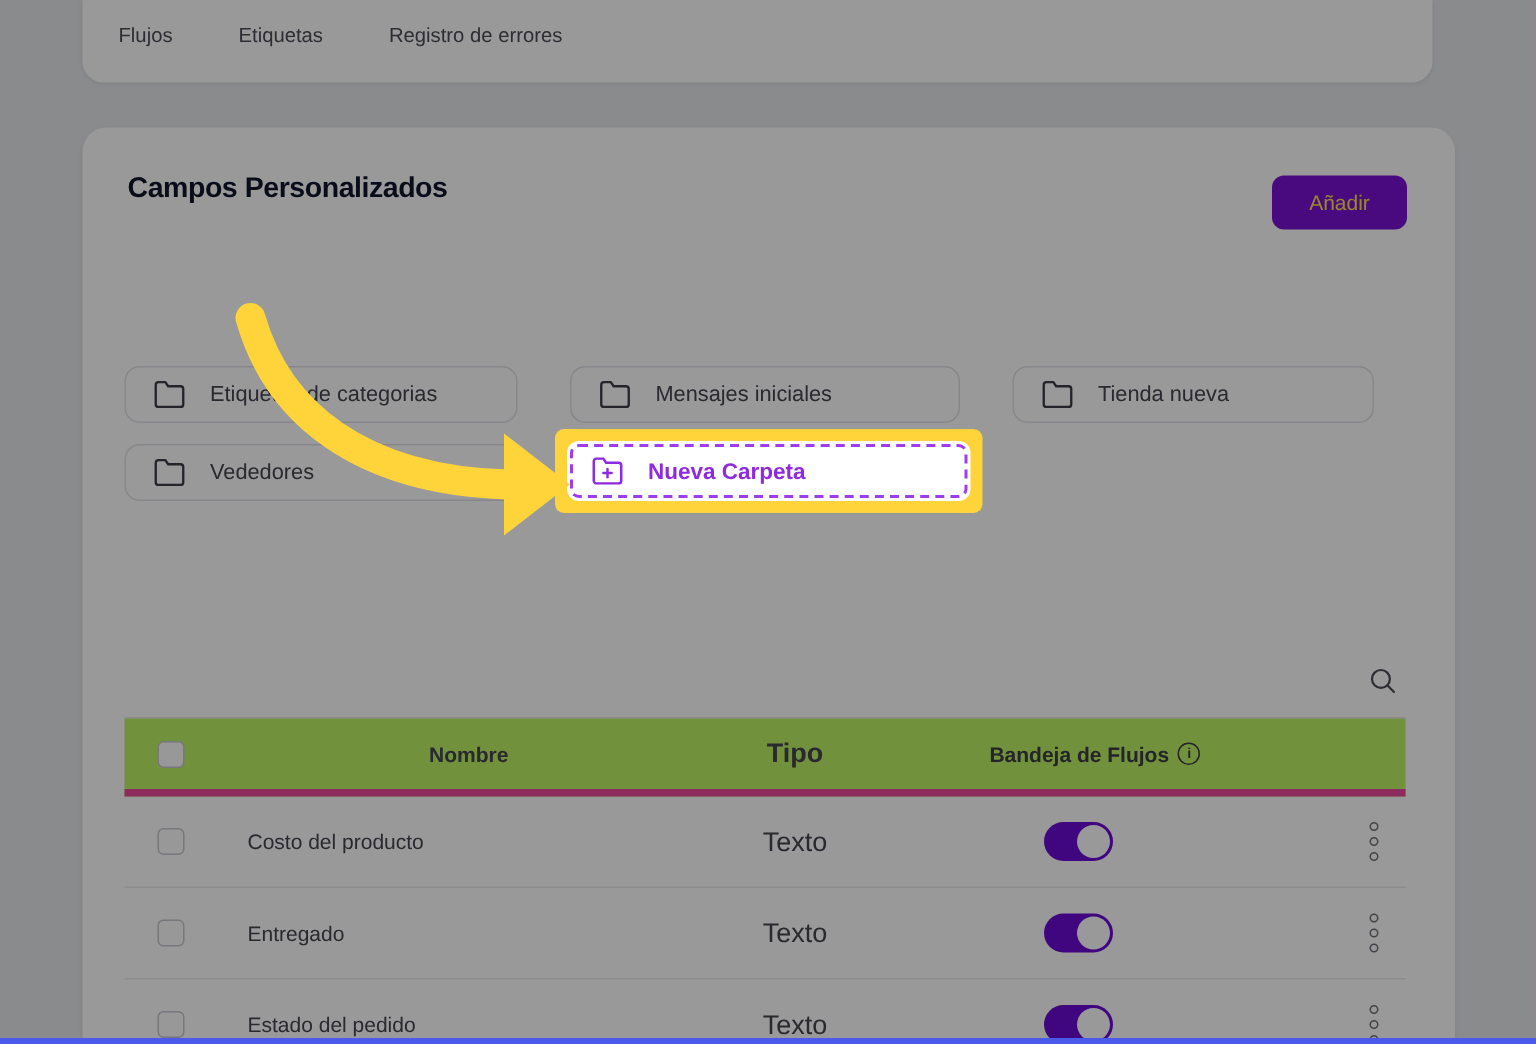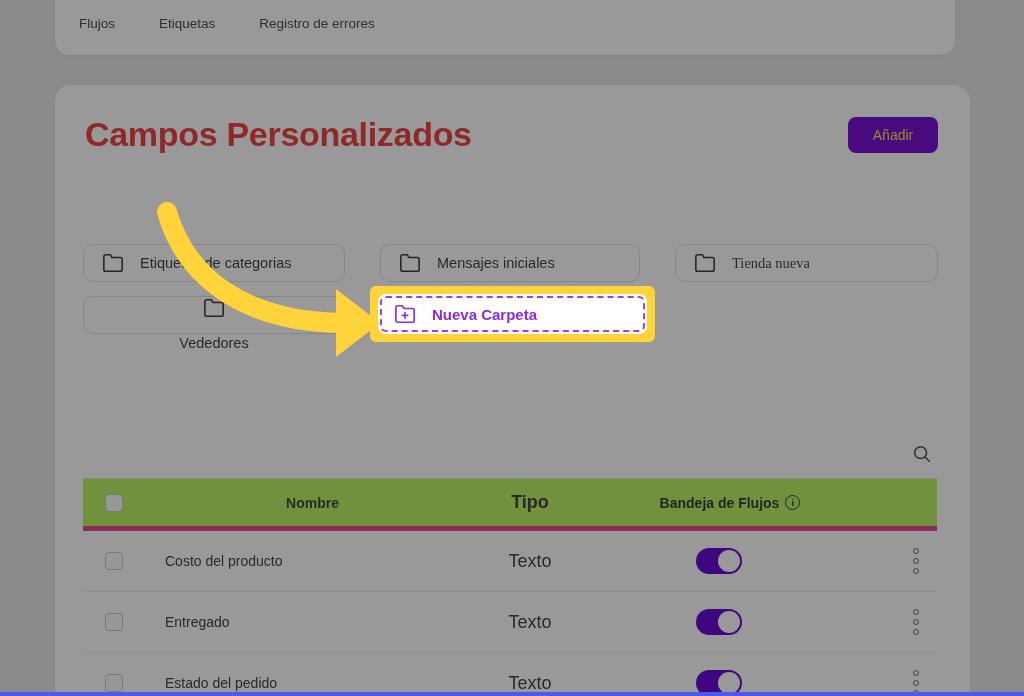--- a/index.html
+++ b/index.html
@@ -18,40 +18,40 @@
   .tab { font-size:13.5px; color:#4c4c57; cursor:pointer; }
 
   
   .card {
     position:absolute; left:55px; top:85px; width:915px; height:611px;
     background:#ffffff; border-radius:16px 16px 0 0;
     box-shadow:0 1px 3px rgba(40,40,60,.08);
   }
   .page-title {
     position:absolute; left:30px; top:30px;
-    font-size:34px; font-weight:600; color:#ef4444; letter-spacing:-.3px;
+    font-size:19px; font-weight:600; color:#0f172a; letter-spacing:-.3px;
   }
   .add-btn {
     position:absolute; left:793px; top:32px; width:90px; height:36px;
     background:#7a12d4; color:#fde047; border:none; border-radius:8px;
     font-size:14px; font-family:inherit; cursor:pointer;
     display:flex; align-items:center; justify-content:center;
   }
 
   
   .chip {
     position:absolute; height:38px; border:1px solid #e1e1e8; border-radius:10px;
     background:#fff; display:flex; align-items:center; gap:16px; padding:0 18px;
     font-size:14.5px; color:#45454f; cursor:pointer;
   }
   .chip svg { flex:0 0 auto; color:#3d3d48; }
   .chip-1 { left:28px;  top:159px; width:262px; }
   .chip-2 { left:325px; top:159px; width:260px; }
-  .chip-3 { left:620px; top:159px; width:263px;font-family:Liberation Serif, serif; }
-  .chip-4 { left:28px;  top:211px; width:262px;flex-direction:column; }
+  .chip-3 { left:620px; top:159px; width:241px; }
+  .chip-4 { left:28px;  top:211px; width:262px; }
 
   
   .search-btn { position:absolute; left:854px; top:356px; width:26px; height:26px;
     display:flex; align-items:center; justify-content:center; cursor:pointer; color:#4c4c55; }
 
   
   .table { position:absolute; left:28px; top:393px; width:854px; border-top:1px solid #e7e7ed; }
   .trow { display:flex; align-items:center; height:61px; border-bottom:1px solid #ececf1; }
   .trow.head { height:52px; background:#bef264; border-bottom:5px solid #ec4899;
     font-weight:700; color:#3c3c46; font-size:14px; }

